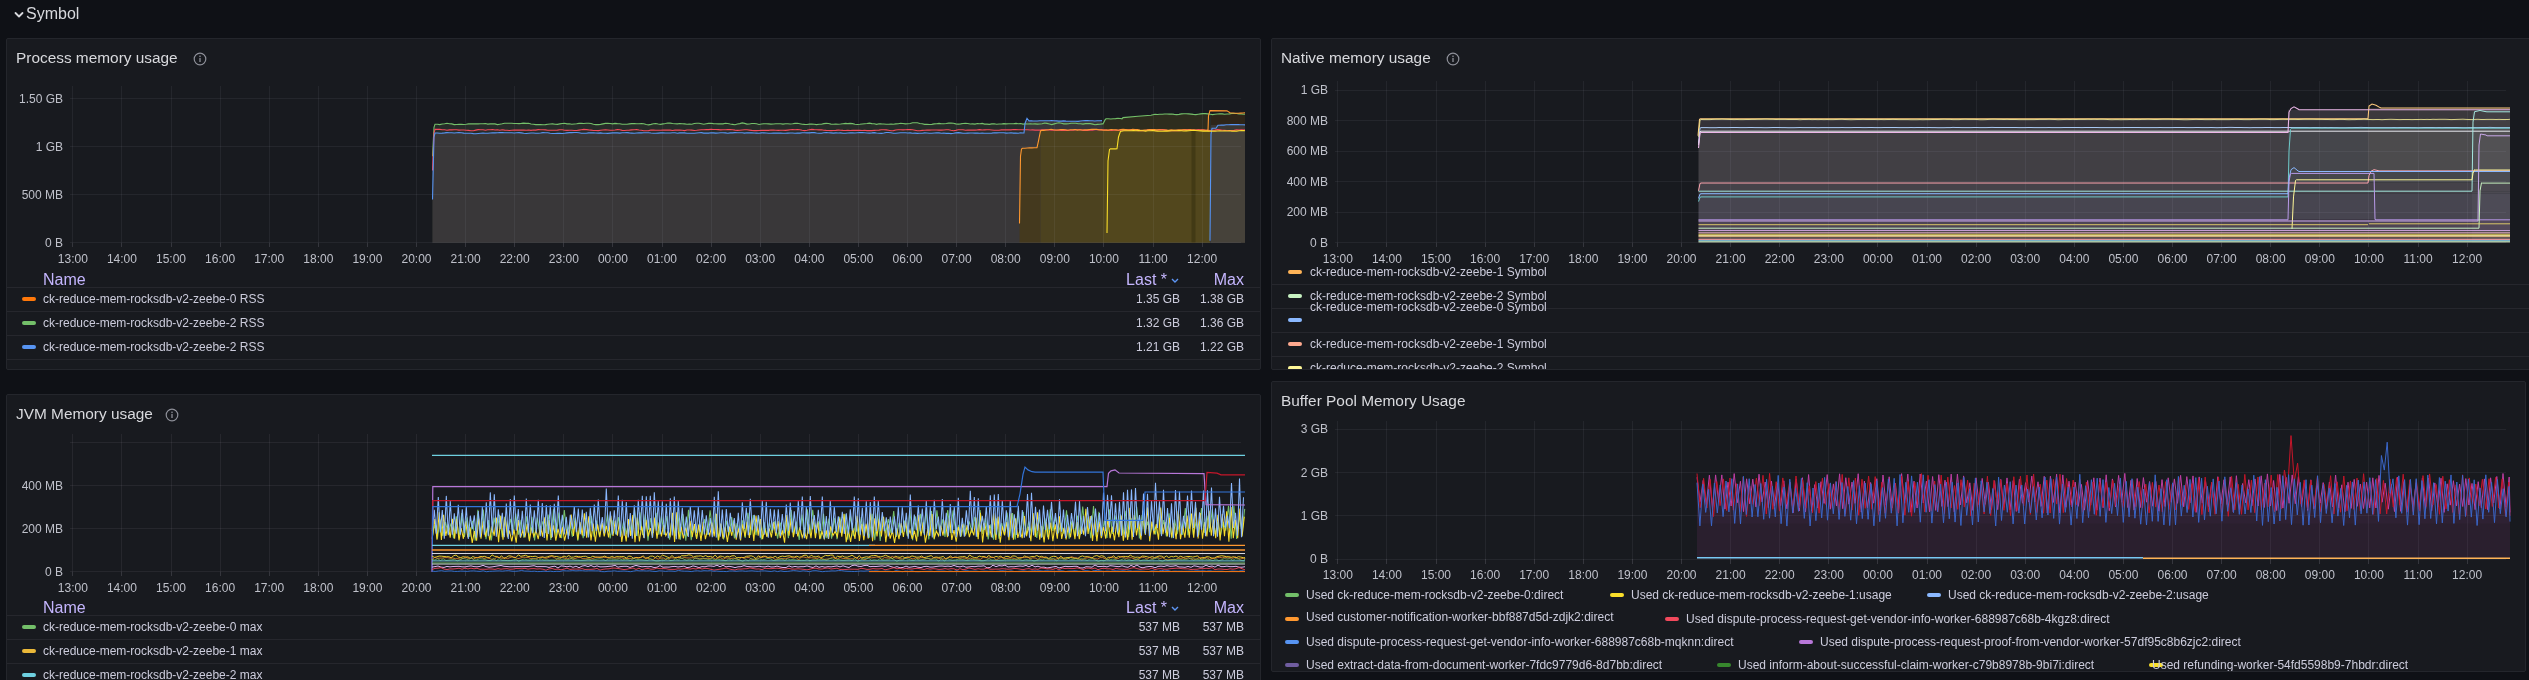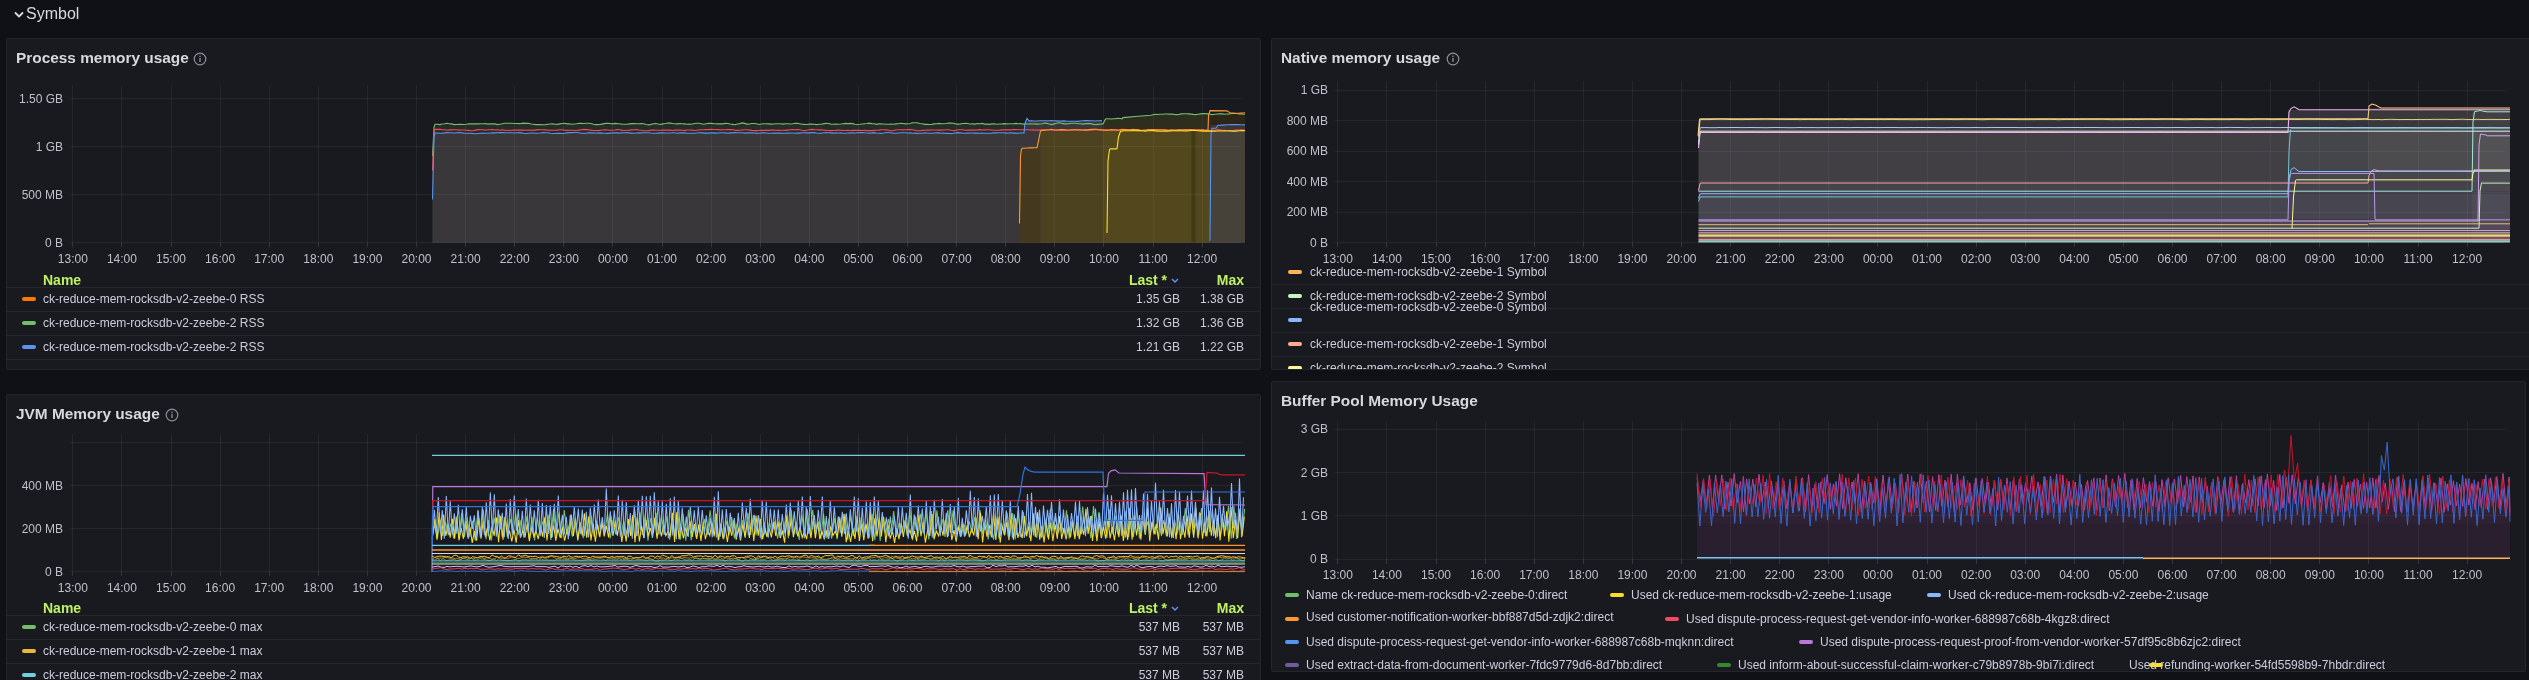--- a/index.html
+++ b/index.html
@@ -1,20 +1,20 @@
 <!DOCTYPE html>
 <html><head><meta charset="utf-8"><style>
 * { margin:0; padding:0; box-sizing:border-box; }
 html,body { width:2529px; height:680px; background:#0f1116; font-family:"Liberation Sans",sans-serif; overflow:hidden; }
 .panel { position:absolute; background:#181a1f; border:1px solid #24262c; border-radius:2px; overflow:hidden; }
 .abs { position:absolute; }
-.ptitle { position:absolute; left:9px; top:8px; font-size:15.4px; font-weight:700; color:#d8d9dd; line-height:22px; }
+.ptitle { position:absolute; left:9px; top:8px; font-size:15.4px; font-weight:400; color:#d8d9dd; line-height:22px; }
 .ax { font-family:"Liberation Sans",sans-serif; font-size:12px; fill:#bfc1ca; }
 .ltext { font-size:12px; color:#ccccdc; line-height:18px; white-space:nowrap; }
-.lhead { position:absolute; font-size:14px; color:#bef264; font-weight:700; line-height:18px; display:flex; align-items:center; }
+.lhead { position:absolute; font-size:16px; color:#c4b5fd; font-weight:400; line-height:18px; display:flex; align-items:center; }
 .tr { text-align:right; }
 .dash { position:absolute; width:14px; height:4px; border-radius:2px; }
 .sep { position:absolute; left:0; right:0; height:1px; background:rgba(204,204,220,0.08); }
 .rowhead { position:absolute; left:26px; top:5px; font-size:16px; font-weight:500; color:#d8d9dd; }
 </style></head><body>
 <svg class="abs" style="left:13px;top:10px" width="12" height="10" viewBox="0 0 12 10">
     <path d="M2.5 3L6 6.5L9.5 3" stroke="#d8d9dd" stroke-width="1.8" fill="none" stroke-linecap="round" stroke-linejoin="round"></path>
   </svg>
 <div class="rowhead">Symbol</div>
 <div class="panel" style="left:6px;top:38px;width:1255px;height:332px">
@@ -514,31 +514,31 @@
       <text x="851.4" y="196.6" text-anchor="middle" class="ax">05:00</text>
       <text x="900.5" y="196.6" text-anchor="middle" class="ax">06:00</text>
       <text x="949.6" y="196.6" text-anchor="middle" class="ax">07:00</text>
       <text x="998.7" y="196.6" text-anchor="middle" class="ax">08:00</text>
       <text x="1047.8" y="196.6" text-anchor="middle" class="ax">09:00</text>
       <text x="1096.9" y="196.6" text-anchor="middle" class="ax">10:00</text>
       <text x="1146" y="196.6" text-anchor="middle" class="ax">11:00</text>
       <text x="1195.1" y="196.6" text-anchor="middle" class="ax">12:00</text>
     </svg>
     <div class="dash" style="left:13px;top:211px;background:#73BF69"></div>
-    <div class="abs ltext" style="left:34px;top:204px">Name ck-reduce-mem-rocksdb-v2-zeebe-0:direct</div>
+    <div class="abs ltext" style="left:34px;top:204px">Used ck-reduce-mem-rocksdb-v2-zeebe-0:direct</div>
     <div class="dash" style="left:338px;top:211px;background:#FADE2A"></div>
     <div class="abs ltext" style="left:359px;top:204px">Used ck-reduce-mem-rocksdb-v2-zeebe-1:usage</div>
     <div class="dash" style="left:655px;top:211px;background:#8AB8FF"></div>
     <div class="abs ltext" style="left:676px;top:204px">Used ck-reduce-mem-rocksdb-v2-zeebe-2:usage</div>
     <div class="dash" style="left:13px;top:234.5px;background:#FF9830"></div>
     <div class="abs ltext" style="left:34px;top:226px">Used customer-notification-worker-bbf887d5d-zdjk2:direct</div>
     <div class="dash" style="left:393px;top:234.5px;background:#F2495C"></div>
     <div class="abs ltext" style="left:414px;top:227.5px">Used dispute-process-request-get-vendor-info-worker-688987c68b-4kgz8:direct</div>
     <div class="dash" style="left:13px;top:257.5px;background:#5794F2"></div>
     <div class="abs ltext" style="left:34px;top:250.5px">Used dispute-process-request-get-vendor-info-worker-688987c68b-mqknn:direct</div>
     <div class="dash" style="left:527px;top:257.5px;background:#B877D9"></div>
     <div class="abs ltext" style="left:548px;top:250.5px">Used dispute-process-request-proof-from-vendor-worker-57df95c8b6zjc2:direct</div>
     <div class="dash" style="left:13px;top:280.5px;background:#705DA0"></div>
     <div class="abs ltext" style="left:34px;top:273.5px">Used extract-data-from-document-worker-7fdc9779d6-8d7bb:direct</div>
     <div class="dash" style="left:445px;top:280.5px;background:#37872D"></div>
     <div class="abs ltext" style="left:466px;top:273.5px">Used inform-about-successful-claim-worker-c79b8978b-9bi7i:direct</div>
     <div class="dash" style="left:877px;top:280.5px;background:#FADE2A"></div>
-    <div class="abs ltext" style="left:857px;top:273.5px">Used refunding-worker-54fd5598b9-7hbdr:direct</div>
+    <div class="abs ltext" style="left:880px;top:273.5px">Used refunding-worker-54fd5598b9-7hbdr:direct</div>
   </div>
 </body></html>

